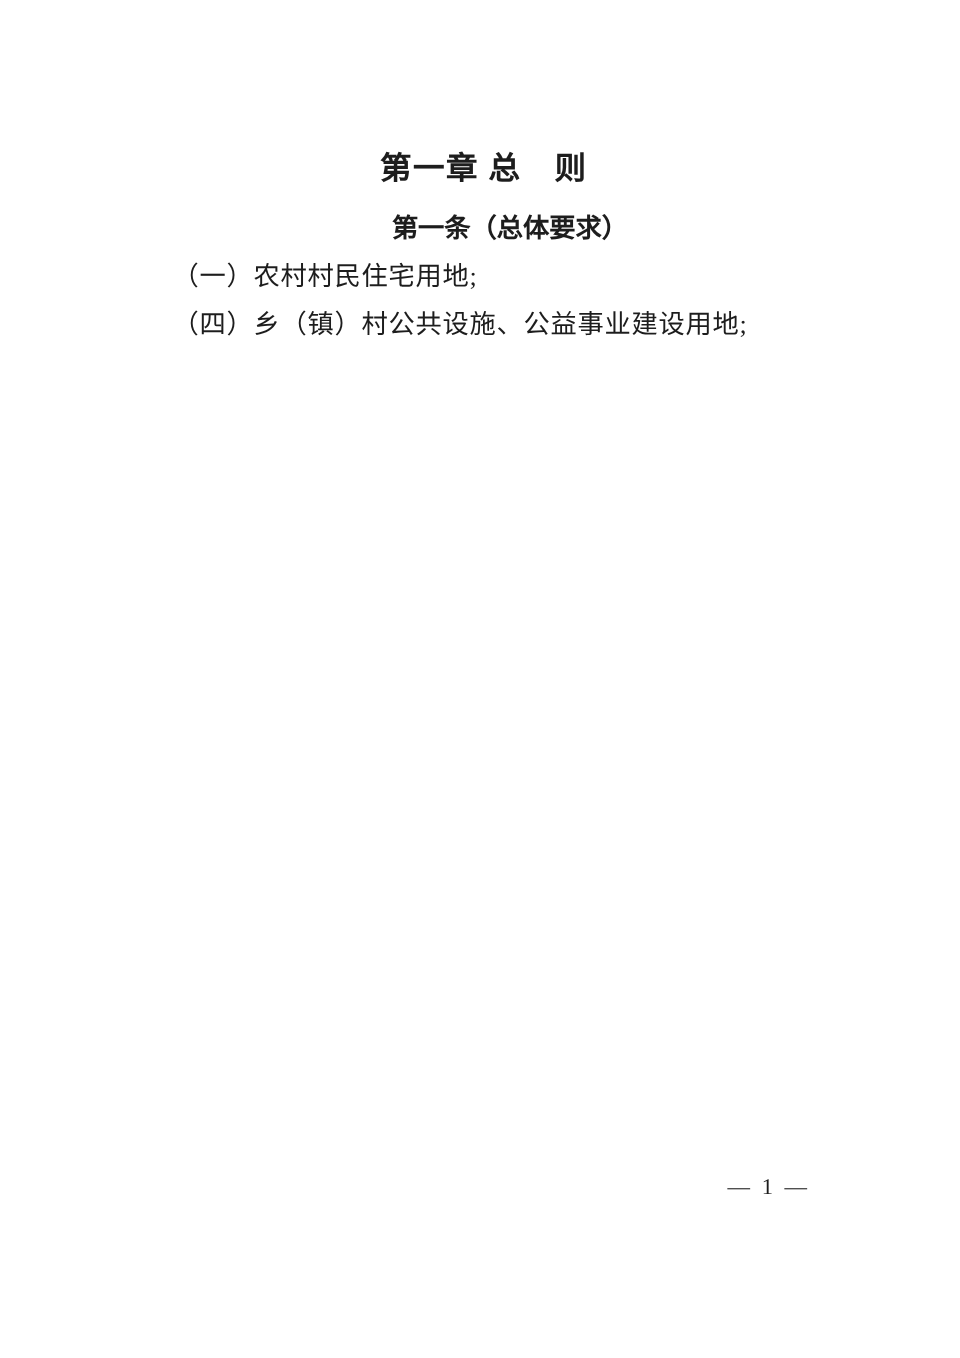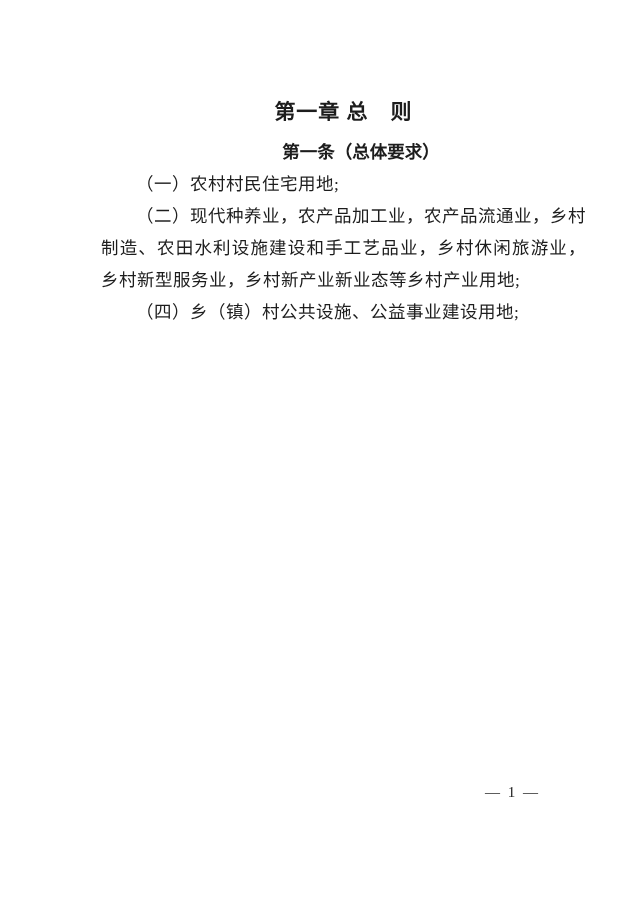--- a/index.html
+++ b/index.html
@@ -13,21 +13,20 @@
     height: 905px;
     background: #ffffff;
     color: #1d1d1d;
     overflow: hidden;
   }
   .content {
     position: absolute;
     left: 80px;
     top: 96px;
     width: 485px;
-    margin-left: 21px;
   }
   .chapter-title {
     font-family: "Liberation Serif", "DejaVu Serif", serif;
     font-weight: bold;
     font-size: 21px;
     line-height: 32px;
     text-align: center;
     letter-spacing: 1px;
     margin: 0;
     white-space: pre-wrap;
@@ -69,21 +68,20 @@
   <div class="content">
 
     <h1 class="chapter-title">第一章 总　则</h1>
 
     <h2 class="article-heading">第一条（总体要求）</h2>
 
 
 
     <p class="para">（一）农村村民住宅用地;</p>
 
-    <p class="para">（二）现代种养业，农产品加工业，农产品流通业，乡村制造、农田水利设施建设和手工艺品业，乡村休闲旅游业，乡村新型服务业，乡村新产业新业态等乡村产业用地;</p>
 
 
     <p class="para">（四）乡（镇）村公共设施、公益事业建设用地;</p>
 
 
   </div>
 
   <div class="page-number">— 1 —</div>
 </div>
 

